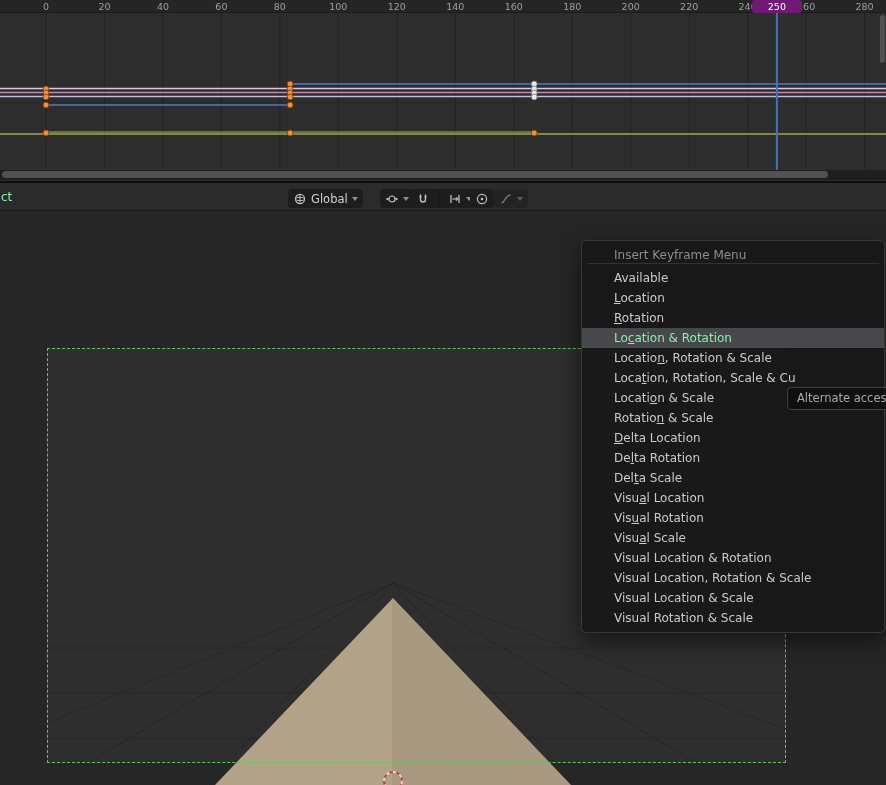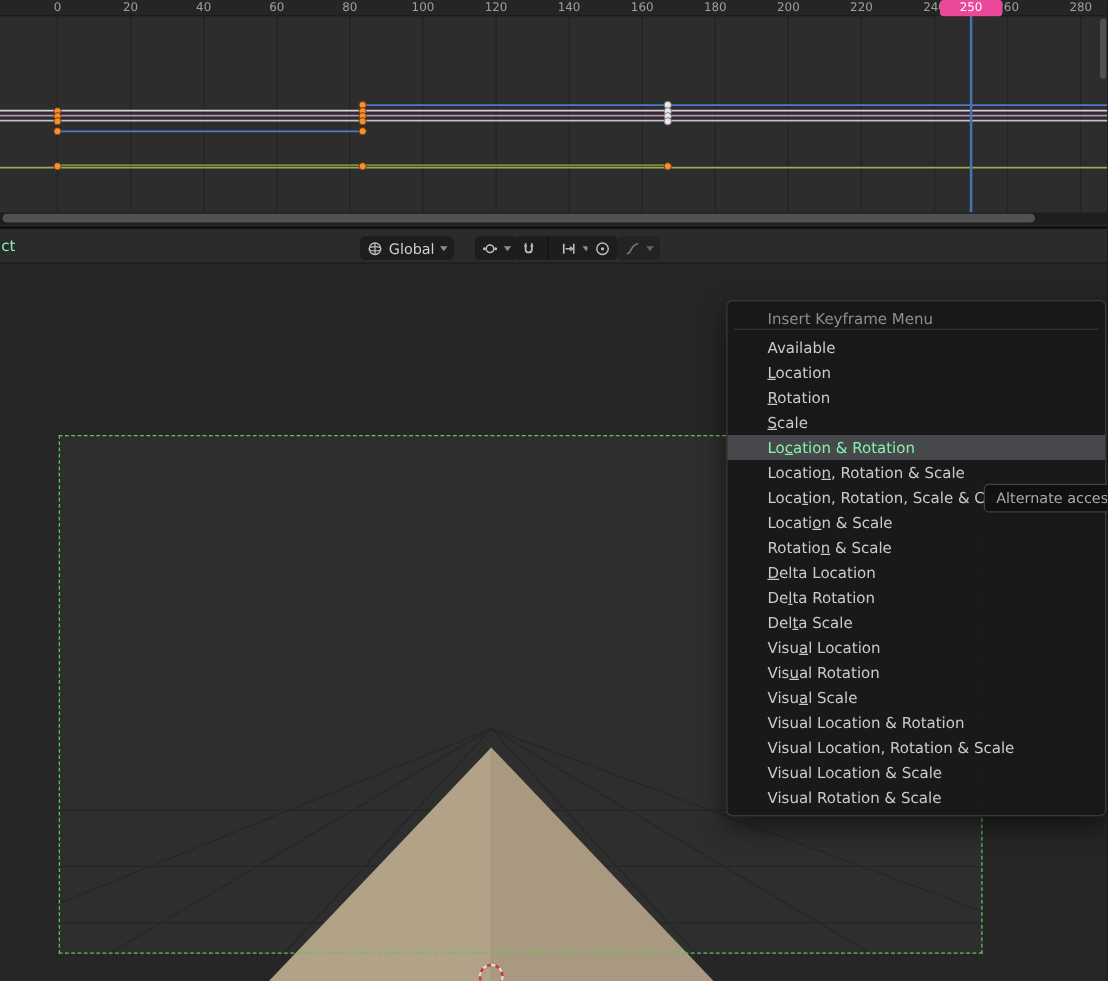--- a/index.html
+++ b/index.html
@@ -4,21 +4,21 @@
 <style>
   * { margin:0; padding:0; box-sizing:border-box; }
   body { background:#111; font-family:"DejaVu Sans", sans-serif; }
   .app { position:relative; width:886px; height:785px; overflow:hidden; background:#262626; }
 
   
   .graph-editor { position:absolute; left:0; top:0; width:886px; height:181px; background:#2d2d2d; }
   .ruler { position:absolute; left:0; top:0; width:886px; height:13px; background:#252525; border-bottom:1px solid #1c1c1c; }
   .tick { position:absolute; top:1px; transform:translateX(-50%); font-size:9.5px; color:#9f9f9f; white-space:nowrap; }
   .frame-badge { position:absolute; top:0; height:13px; line-height:13px; padding:0 16px; transform:translateX(-50%);
-                 background:#ec4899; color:#ffffff; font-size:9.5px; border-radius:3px; z-index:5; }
+                 background:#701a75; color:#ffffff; font-size:9.5px; border-radius:3px; z-index:5; }
   #timeline-svg { position:absolute; left:0; top:0; }
   .hscroll { position:absolute; left:0; top:170px; width:886px; height:10px; background:#1e1e1e; }
   .hscroll-thumb { position:absolute; left:2px; top:1px; width:826px; height:7px; background:#515151; border-radius:4px; }
   .vscroll-thumb { position:absolute; right:1px; top:15px; width:5px; height:48px; background:#515151; border-radius:3px; }
 
   
   .vp-header { position:absolute; left:0; top:181px; width:886px; height:30px; background:#2b2b2b;
                border-top:2px solid #0e0e0e; border-bottom:1px solid #191919; }
   .hdr-left-text { position:absolute; left:1px; top:7px; font-size:12px; color:#86efac; }
   .hbtn { position:absolute; top:6px; height:19px; background:#1d1d1d; border-radius:4px;
@@ -204,21 +204,20 @@
     <div class="camera-border"></div>
   </div>
 
   <div class="menu">
     <div class="menu-title">Insert Keyframe Menu</div>
     <div class="menu-sep"></div>
     <div id="menu-items">
         <div class="menu-item">Available</div>
         <div class="menu-item"><span></span><span class="mn">L</span><span>ocation</span></div>
         <div class="menu-item"><span></span><span class="mn">R</span><span>otation</span></div>
-        <div class="menu-item"><span></span><span class="mn">S</span><span>cale</span></div>
         <div class="menu-item highlighted"><span>Lo</span><span class="mn">c</span><span>ation &amp; Rotation</span></div>
         <div class="menu-item"><span>Locatio</span><span class="mn">n</span><span>, Rotation &amp; Scale</span></div>
         <div class="menu-item"><span>Loca</span><span class="mn">t</span><span>ion, Rotation, Scale &amp; Cu</span></div>
         <div class="menu-item"><span>Locati</span><span class="mn">o</span><span>n &amp; Scale</span></div>
         <div class="menu-item"><span>Rotatio</span><span class="mn">n</span><span> &amp; Scale</span></div>
         <div class="menu-item"><span></span><span class="mn">D</span><span>elta Location</span></div>
         <div class="menu-item"><span>De</span><span class="mn">l</span><span>ta Rotation</span></div>
         <div class="menu-item"><span>Del</span><span class="mn">t</span><span>a Scale</span></div>
         <div class="menu-item"><span>Visu</span><span class="mn">a</span><span>l Location</span></div>
         <div class="menu-item"><span>Vis</span><span class="mn">u</span><span>al Rotation</span></div>

